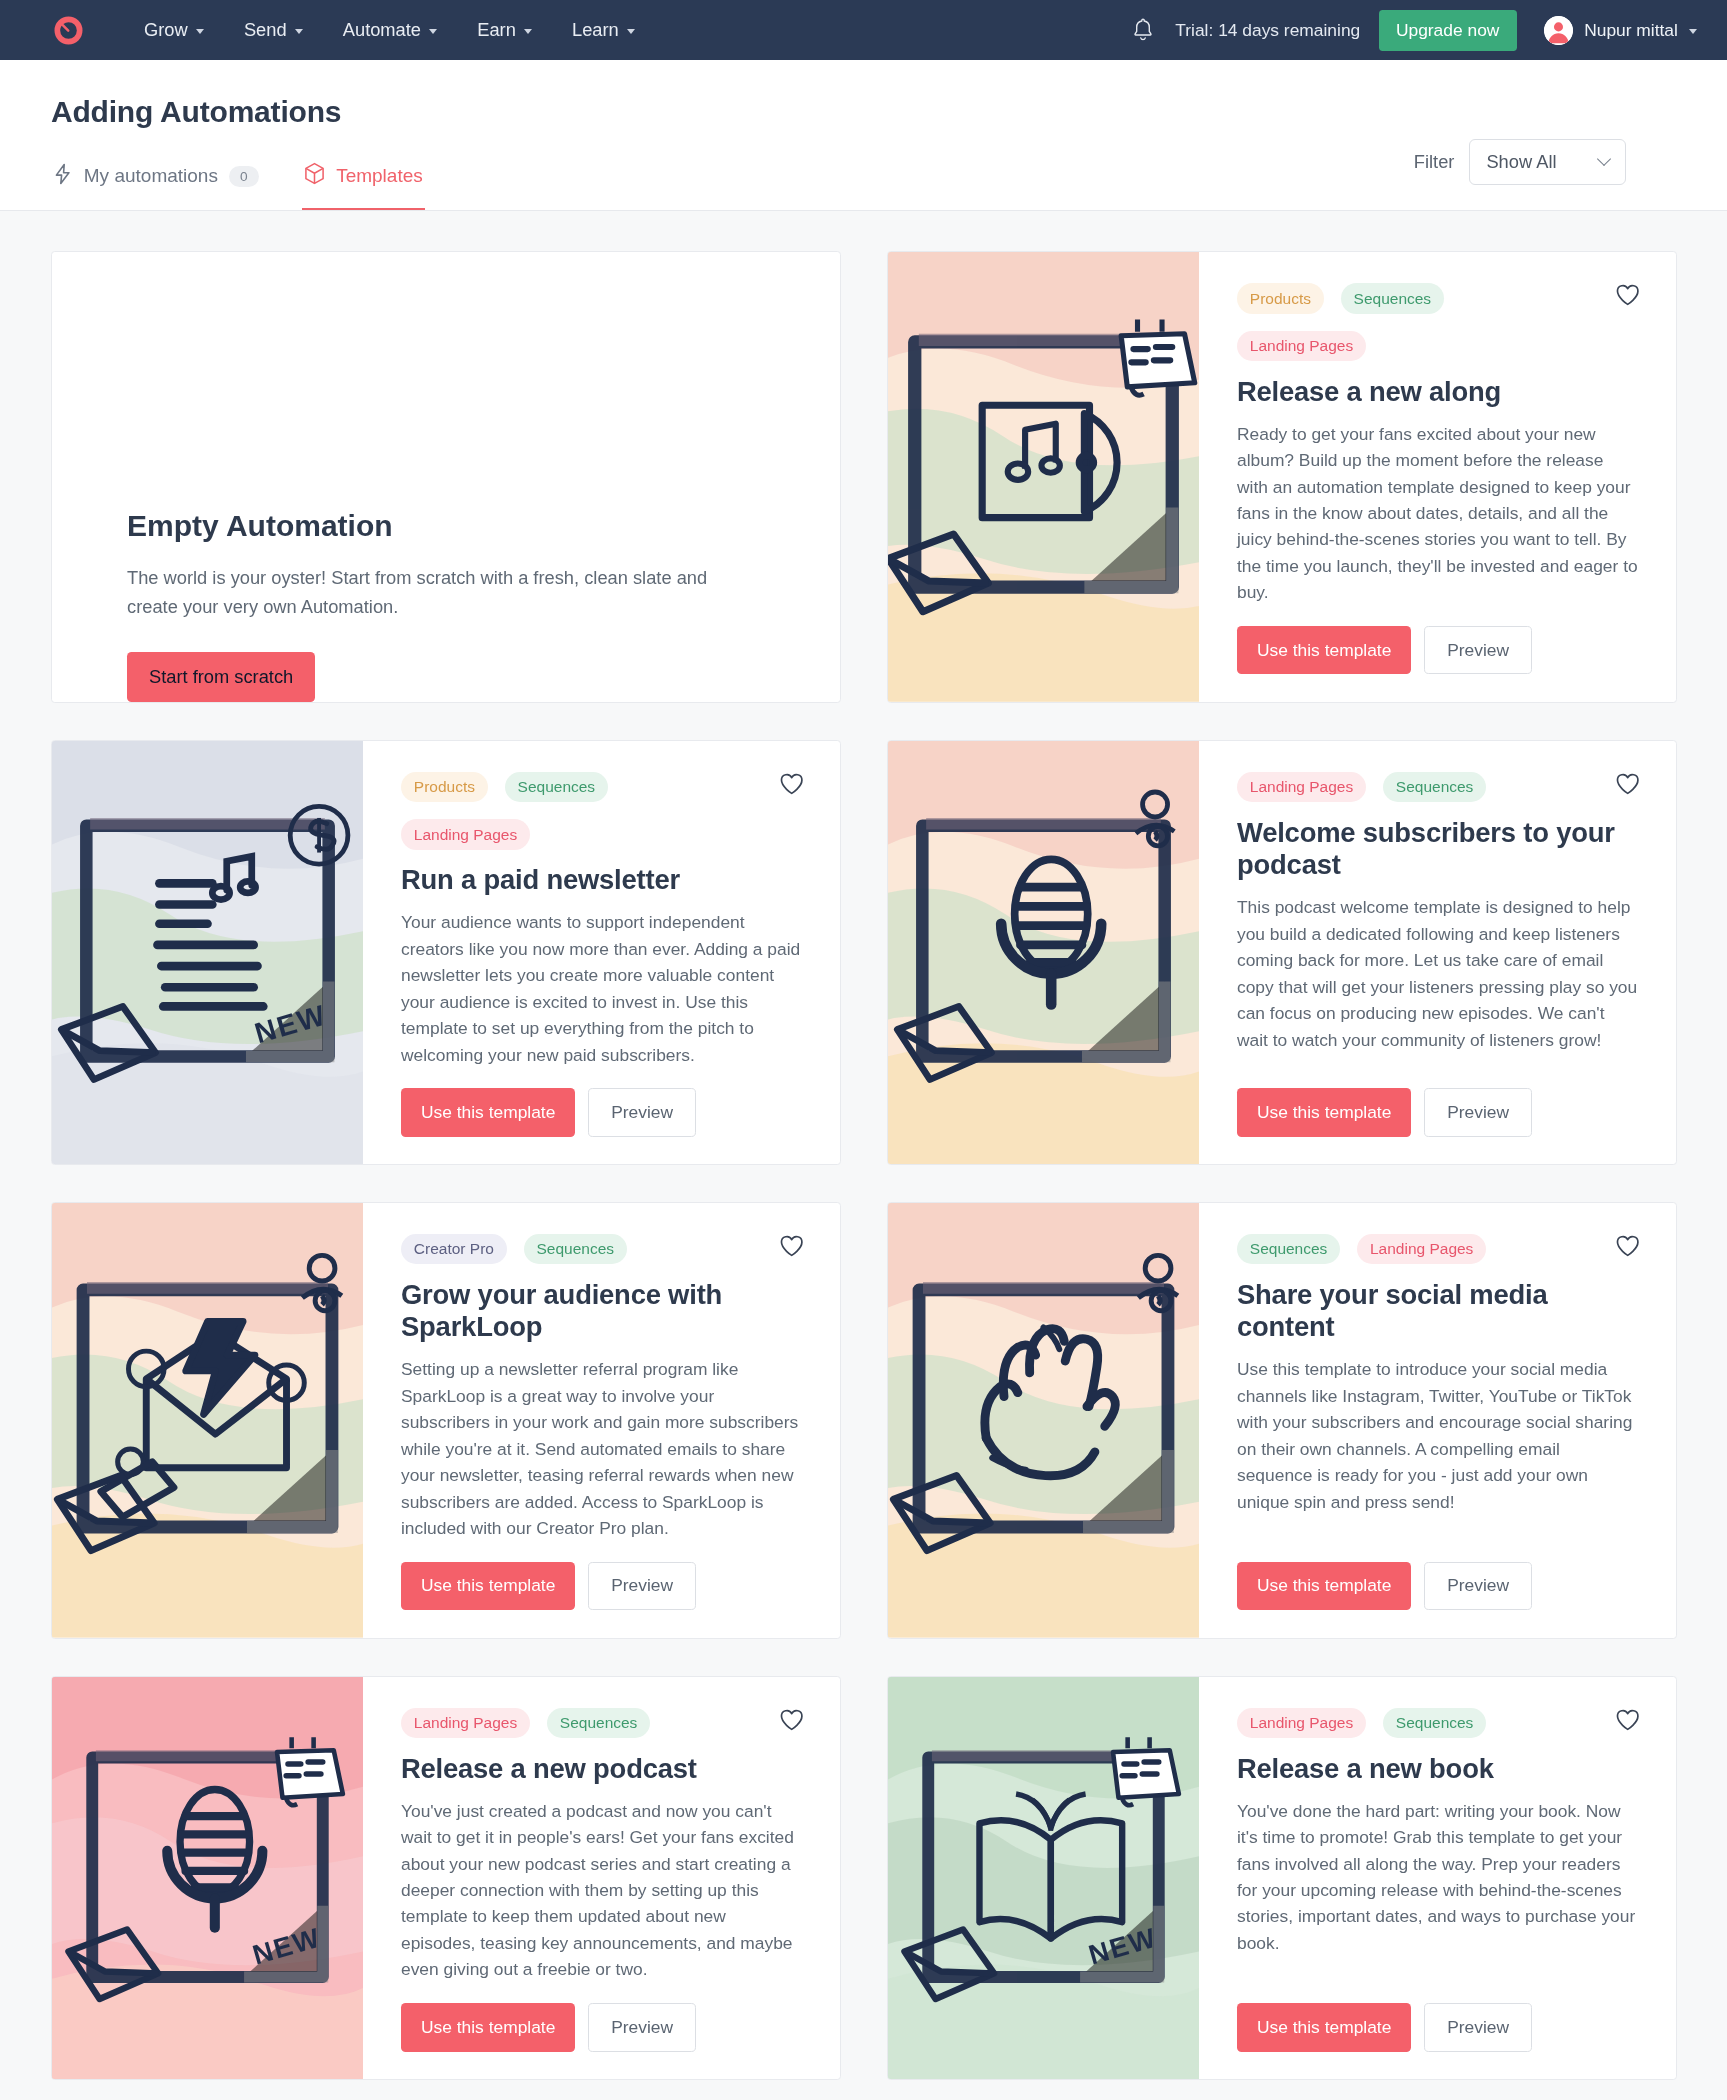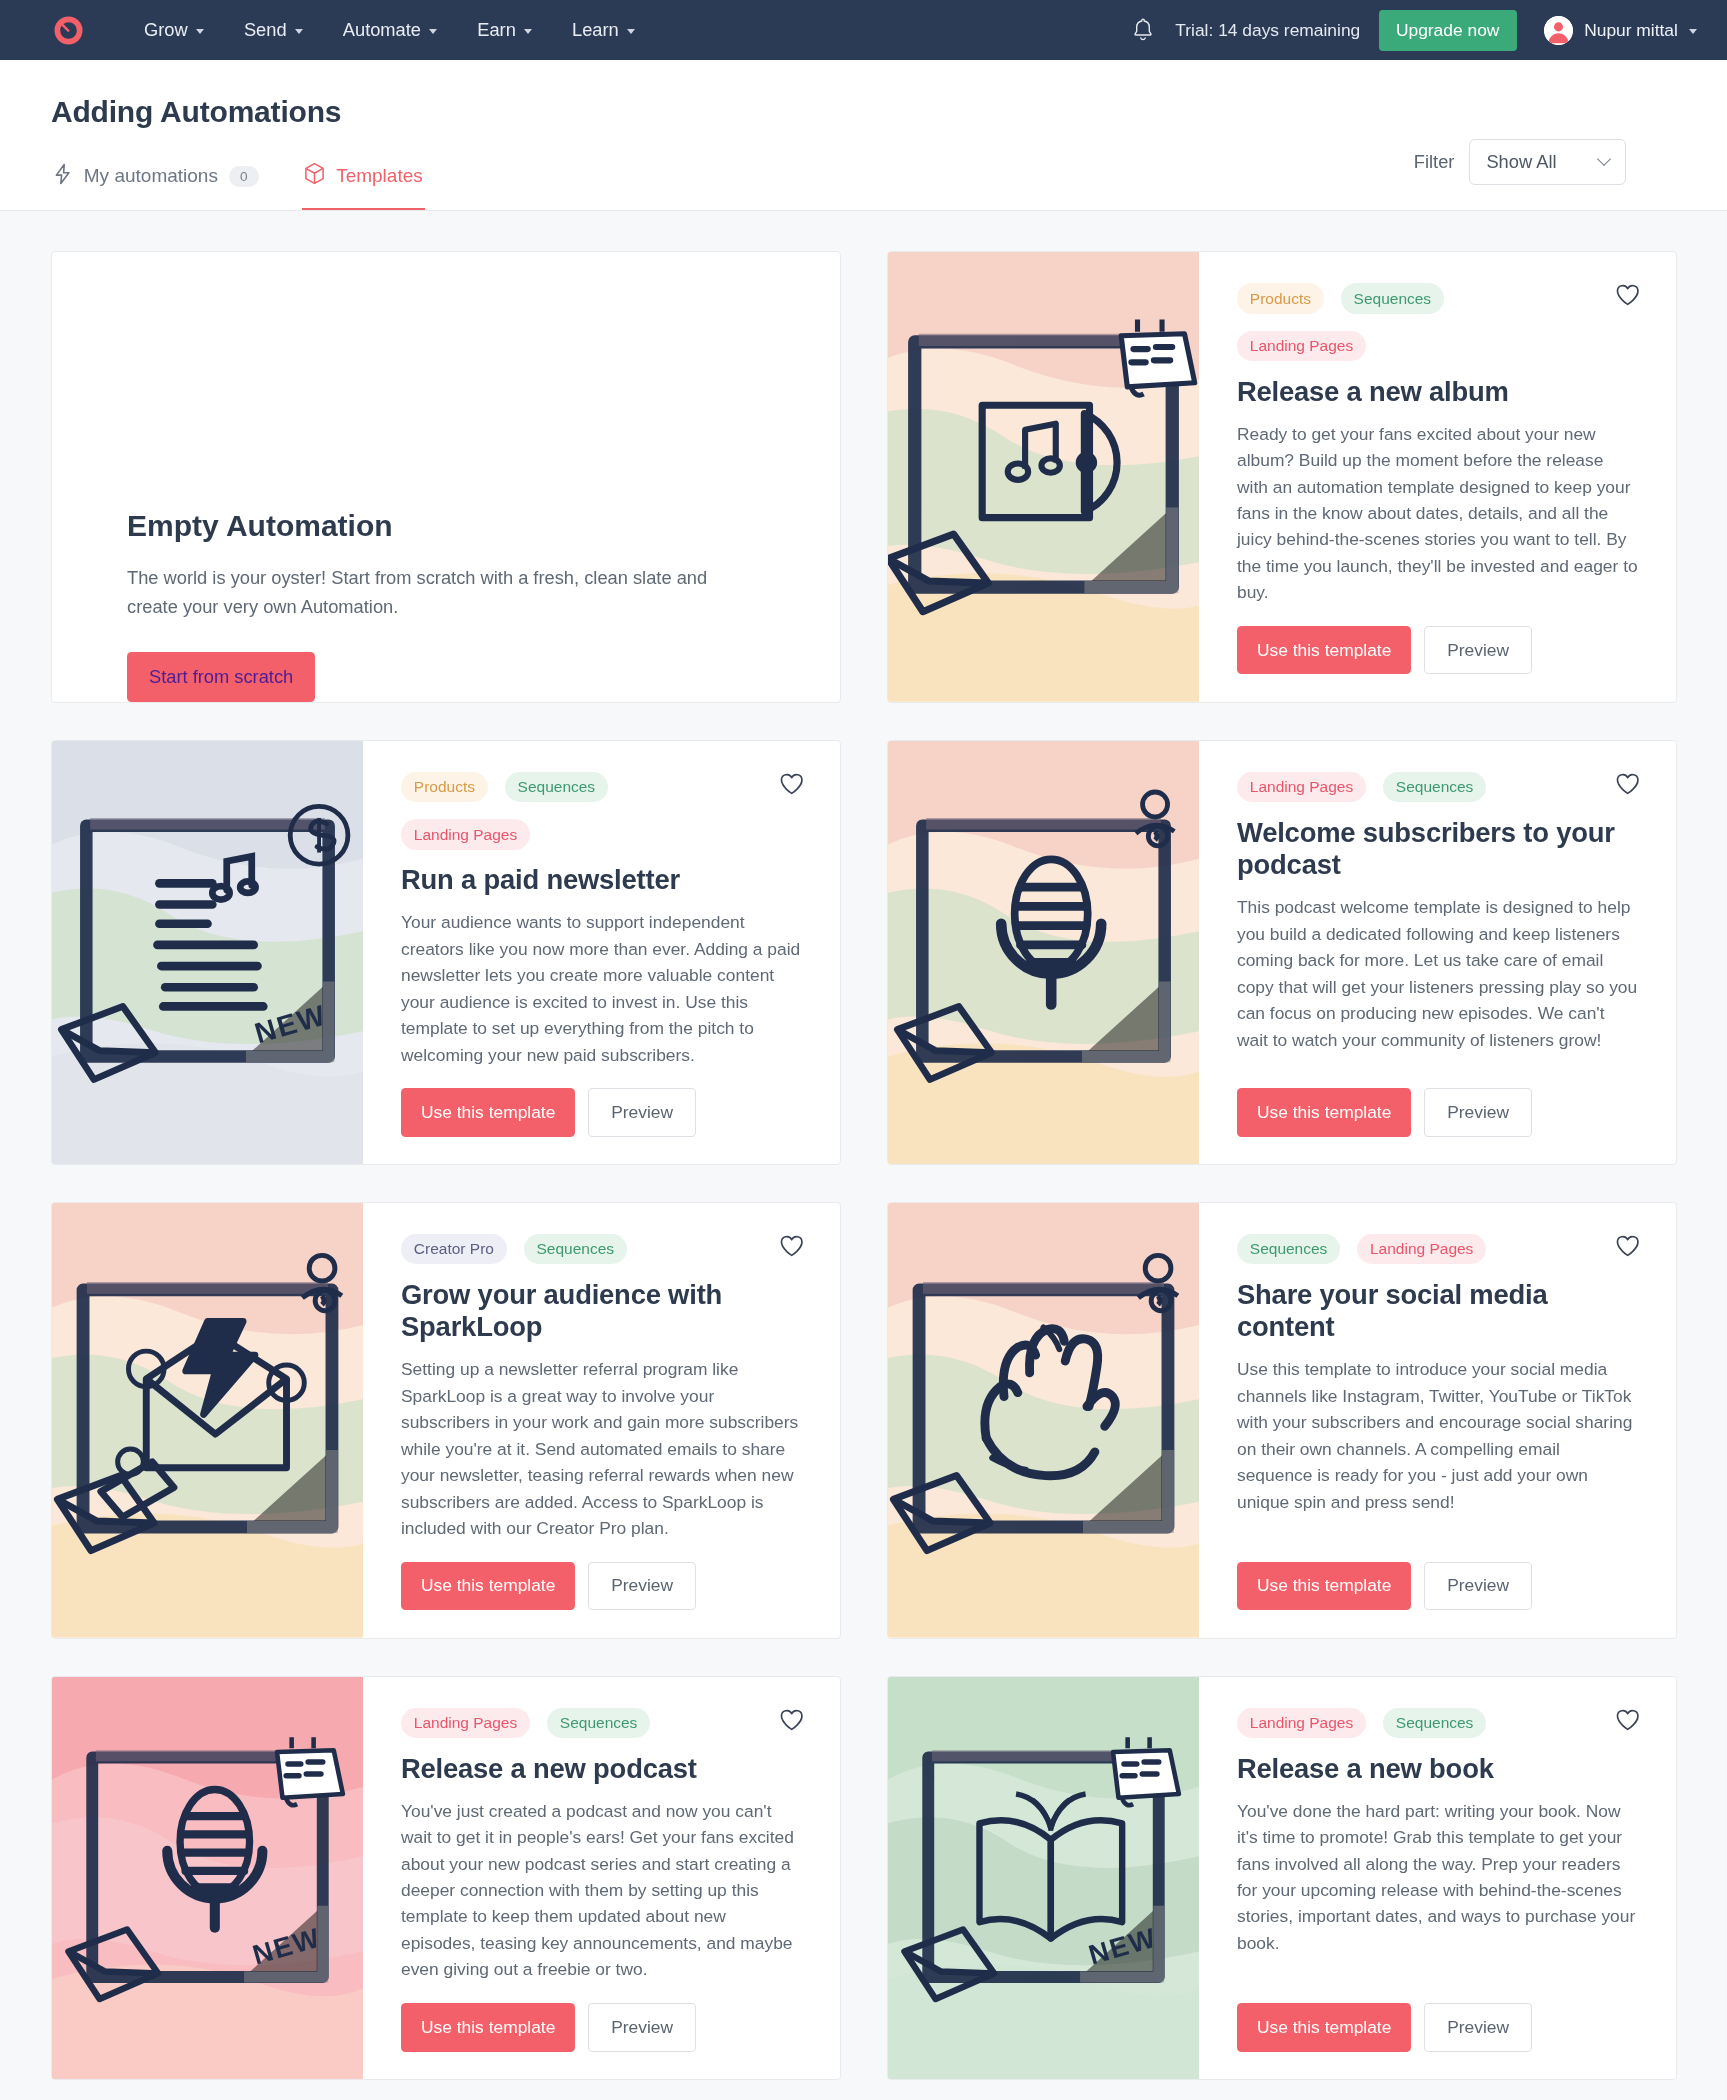--- a/index.html
+++ b/index.html
@@ -179,21 +179,21 @@
     margin-bottom: 20px;
   }
   .empty-desc {
     font-size: 18.3px;
     line-height: 1.6;
     color: #5f6975;
     margin-bottom: 31px;
   }
   .btn-primary {
     background: #f4606a;
-    color: #4c1d95;
+    color: #0f172a;
     border: none;
     border-radius: 4.6px;
     font-size: 18.3px;
     padding: 13.7px 22px;
     cursor: pointer;
     font-family: inherit;
   }
   .thumb {
     flex: 0 0 311px;
     position: relative;
@@ -413,21 +413,21 @@
       <span class="heart">
         <svg width="27.4" height="27.4" viewBox="0 0 26 26" fill="none" xmlns="http://www.w3.org/2000/svg">
           <path d="M13 22.2S3.3 16 3.3 9.6A5.1 5.1 0 0 1 13 7.3a5.1 5.1 0 0 1 9.7 2.3c0 6.4-9.7 12.6-9.7 12.6z" stroke="#3a4455" stroke-width="1.6" stroke-linejoin="round"></path>
         </svg>
       </span>
       <div class="tags">
               <span class="tag tag-products">Products</span>
               <span class="tag tag-sequences">Sequences</span>
               <span class="tag tag-landing">Landing Pages</span>
             </div>
-      <div class="card-title">Release a new album</div>
+      <div class="card-title">Release a new along</div>
       <div class="card-desc">Ready to get your fans excited about your new album? Build up the moment before the release with an automation template designed to keep your fans in the know about dates, details, and all the juicy behind-the-scenes stories you want to tell. By the time you launch, they'll be invested and eager to buy.</div>
       <div class="actions">
         <button class="btn-use">Use this template</button>
         <button class="btn-preview">Preview</button>
       </div>
     </div>
         </div><div class="card">
     <div class="thumb">
             <svg viewBox="0 0 340 440" preserveAspectRatio="xMidYMid slice" xmlns="http://www.w3.org/2000/svg">
     <rect width="340" height="440" fill="#e5e8ee"></rect>

